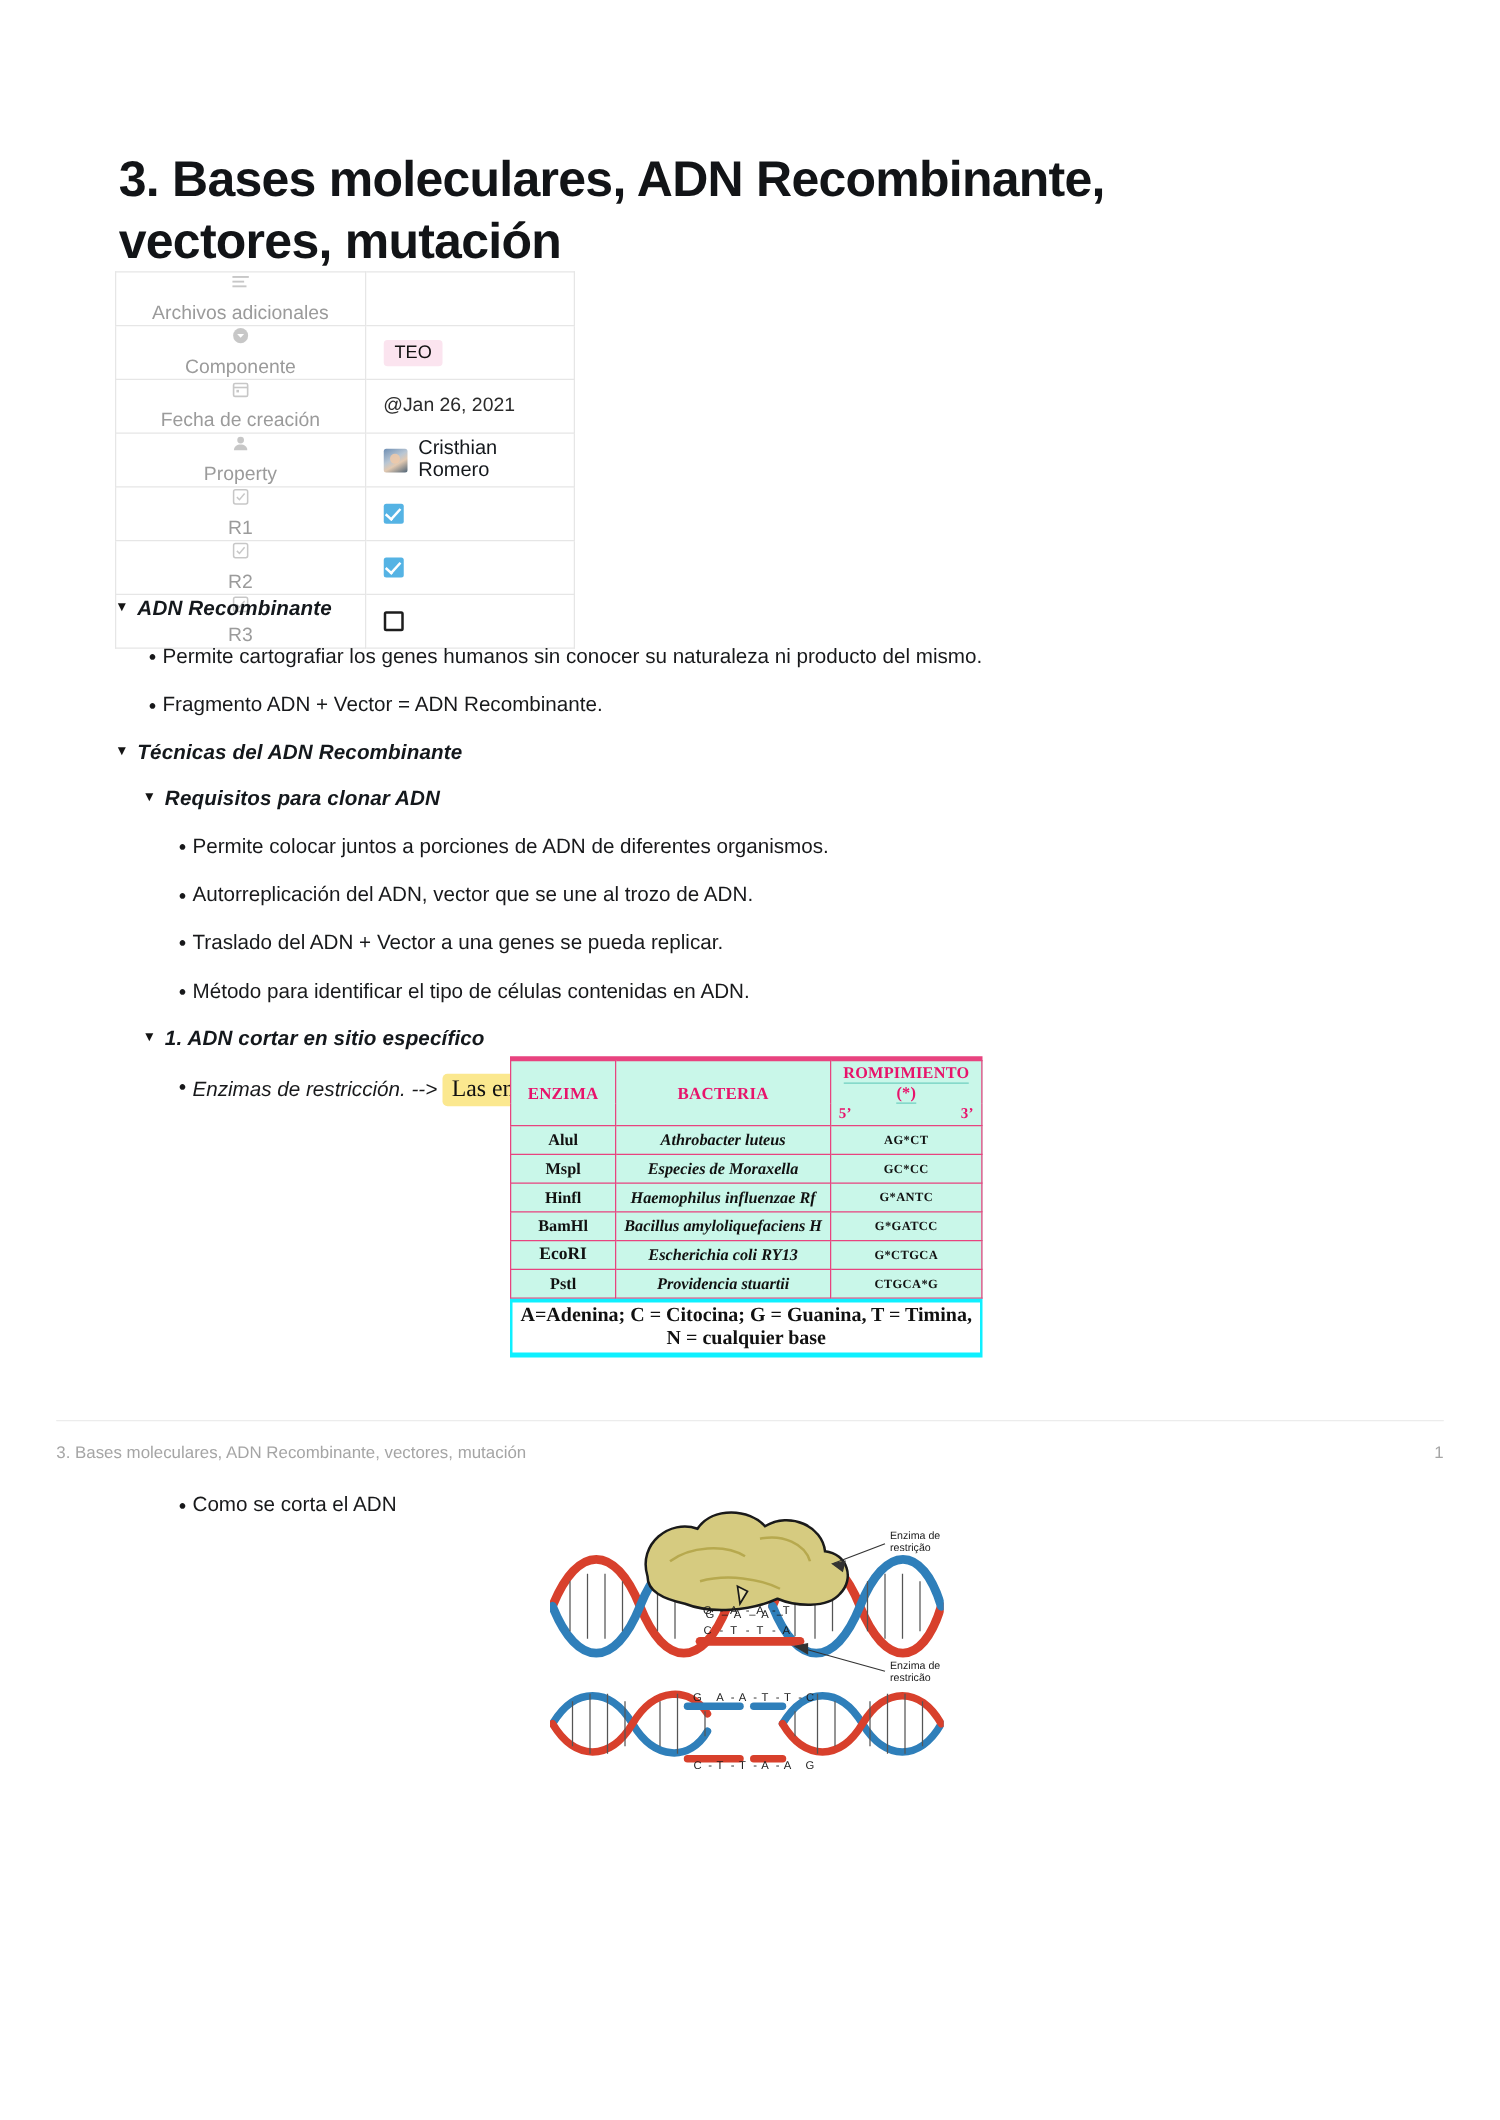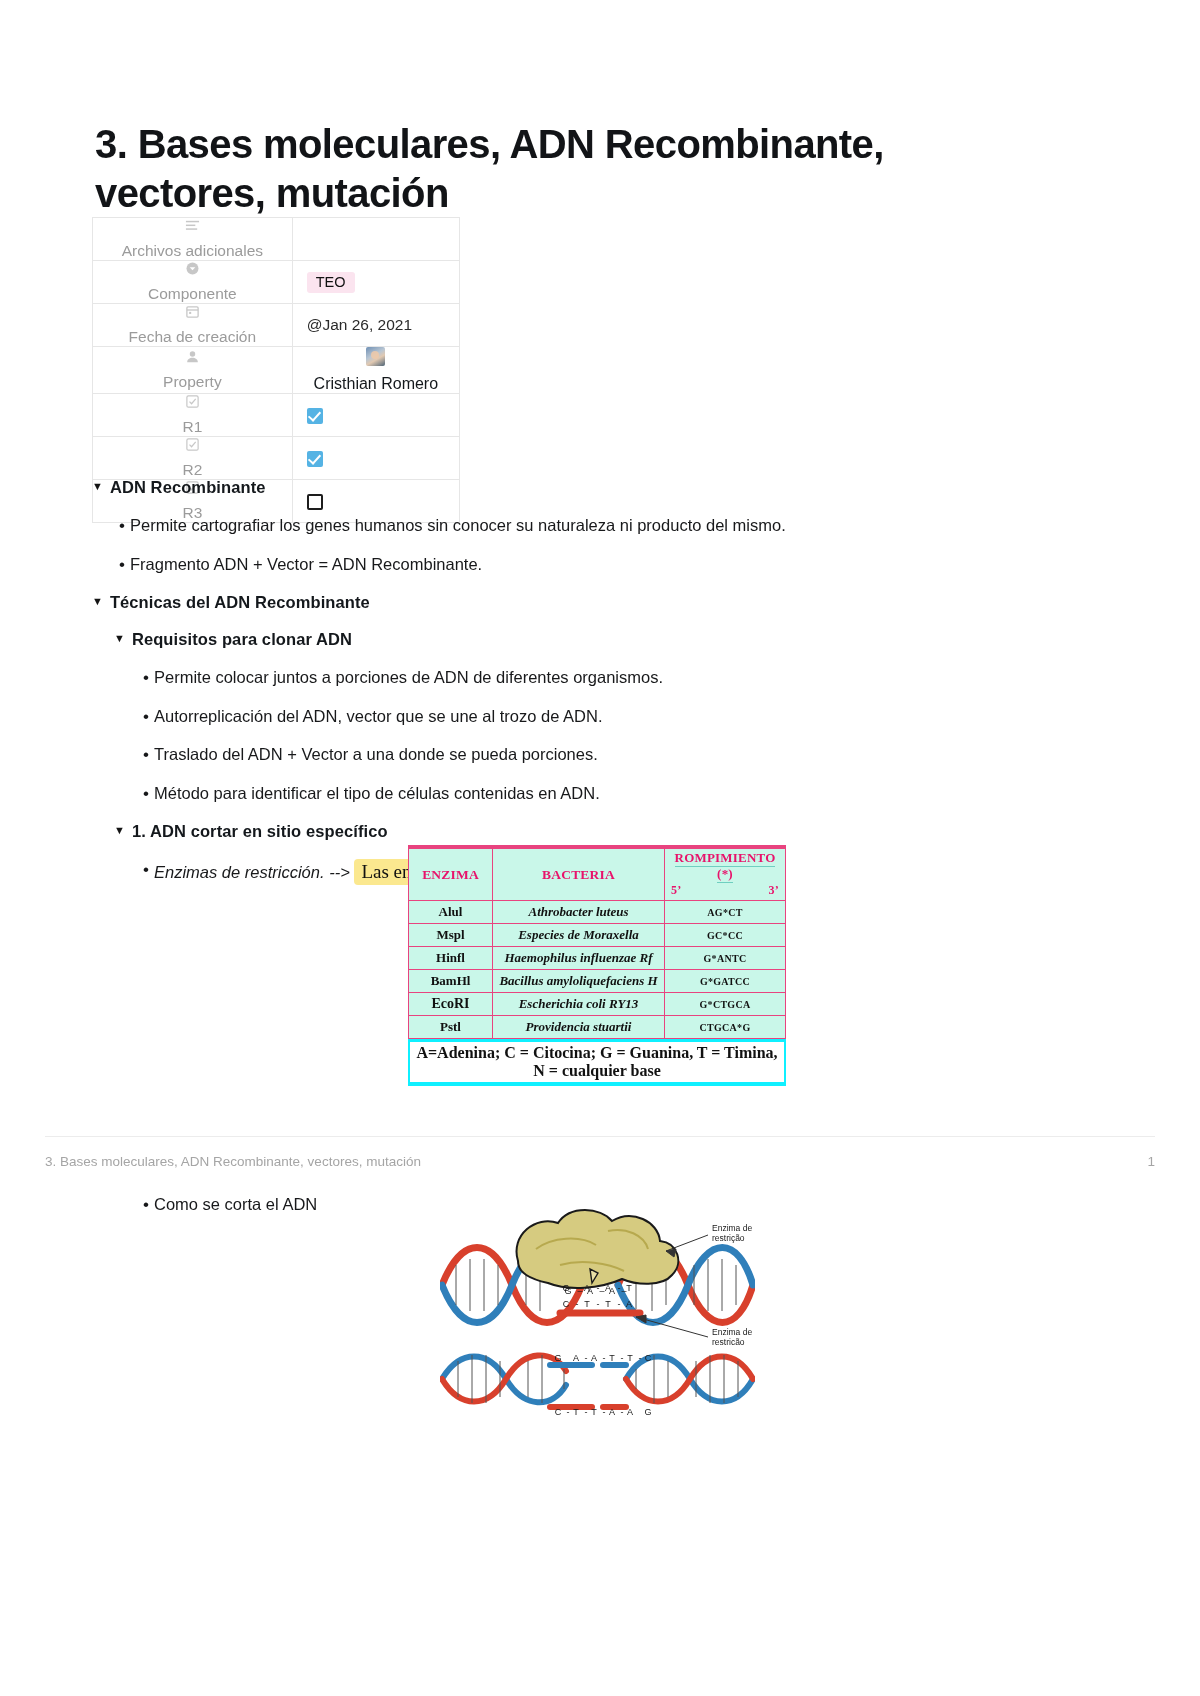--- a/index.html
+++ b/index.html
@@ -42,21 +42,21 @@
   .kwrap { display:flex; align-items:center; gap:9px;flex-direction:column; }
   .picon { width:15px; height:15px; flex:0 0 15px; opacity:.55; display:inline-block; }
   .picon svg { display:block; }
 
   .tag-teo {
     display:inline-block;
     background:#fbe4ef; color:#111; font-size:14.5px;
     padding:2px 9px 3px; border-radius:3px;
   }
   .date-val { color:#2b2b2b; font-size:15.5px; }
-  .person { display:flex; align-items:center; gap:9px;flex-direction:column; }
+  .person { display:flex; align-items:center; gap:9px; }
   .avatar {
     width:19px; height:19px; border-radius:2px; flex:0 0 19px;
     background:linear-gradient(150deg,#6e8fb4 0%,#b9c6d3 42%,#e2c9b1 62%,#4d6376 100%);
     position:relative; overflow:hidden;
   }
   .avatar::after{
     content:""; position:absolute; left:5px; top:4px; width:8px; height:8px;
     border-radius:50%; background:#f0c9a8; opacity:.85;
   }
   .person-name { font-size:16px; color:#14181c; }
@@ -74,20 +74,21 @@
 
   
   .outline { position:absolute; left:92px; top:470px; width:1015px; }
   .tri {
     flex:0 0 auto; font-size:11px; line-height:1;
     color:#141414; margin-right:7px; padding-top:5px;
   }
   .toggle-head {
     font-size:16.5px; font-weight:700; color:#14181c; line-height:1.45;
     letter-spacing:.1px;
+    font-style:italic;
   }
   .toggle-row { display:flex; align-items:flex-start; padding:6px 0 7px; }
   .bullet-row { display:flex; align-items:flex-start; padding:7px 0 8px; }
   .dot {
     flex:0 0 auto; width:16px; text-align:center; font-size:17px;
     line-height:1.4; color:#17181a;
   }
   .btext { font-size:16.5px; line-height:1.45; color:#18191b; }
 
   .ind1 { margin-left:22px; }
@@ -317,21 +318,21 @@
     <div class="bullet-row ind2">
       <span class="dot">•</span>
       <span class="btext">Permite colocar juntos a porciones de ADN de diferentes organismos.</span>
     </div>
     <div class="bullet-row ind2">
       <span class="dot">•</span>
       <span class="btext">Autorreplicación del ADN, vector que se une al trozo de ADN.</span>
     </div>
     <div class="bullet-row ind2">
       <span class="dot">•</span>
-      <span class="btext">Traslado del ADN + Vector a una donde se pueda porciones.</span>
+      <span class="btext">Traslado del ADN + Vector a una genes se pueda replicar.</span>
     </div>
     <div class="bullet-row ind2">
       <span class="dot">•</span>
       <span class="btext">Método para identificar el tipo de células contenidas en ADN.</span>
     </div>
 
     <div class="toggle-row ind1">
       <span class="tri">▼</span>
       <span class="toggle-head">1. ADN cortar en sitio específico</span>
     </div>

